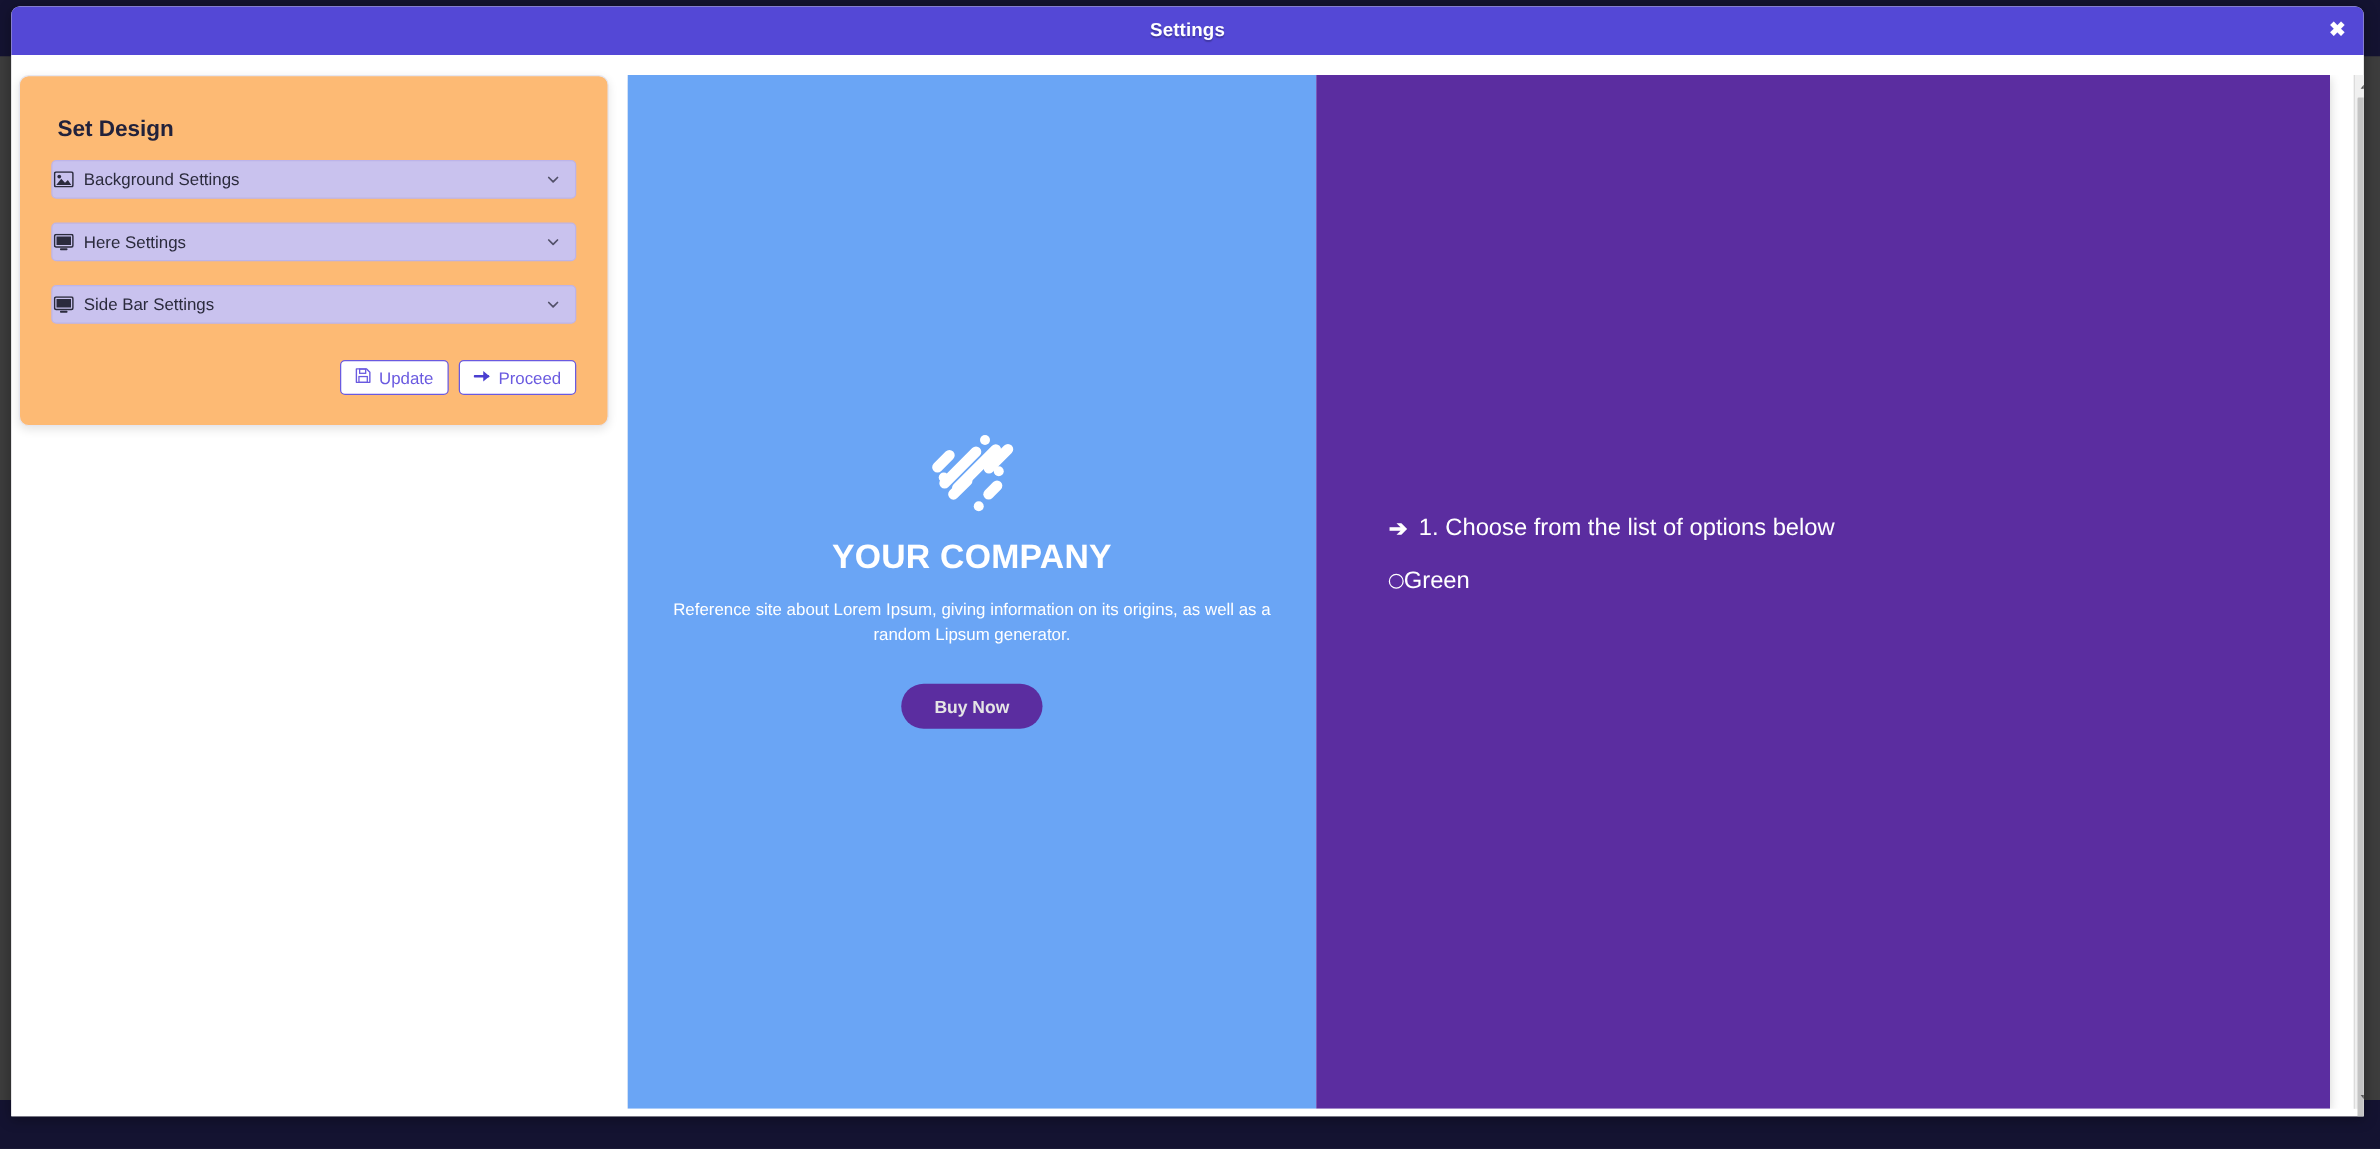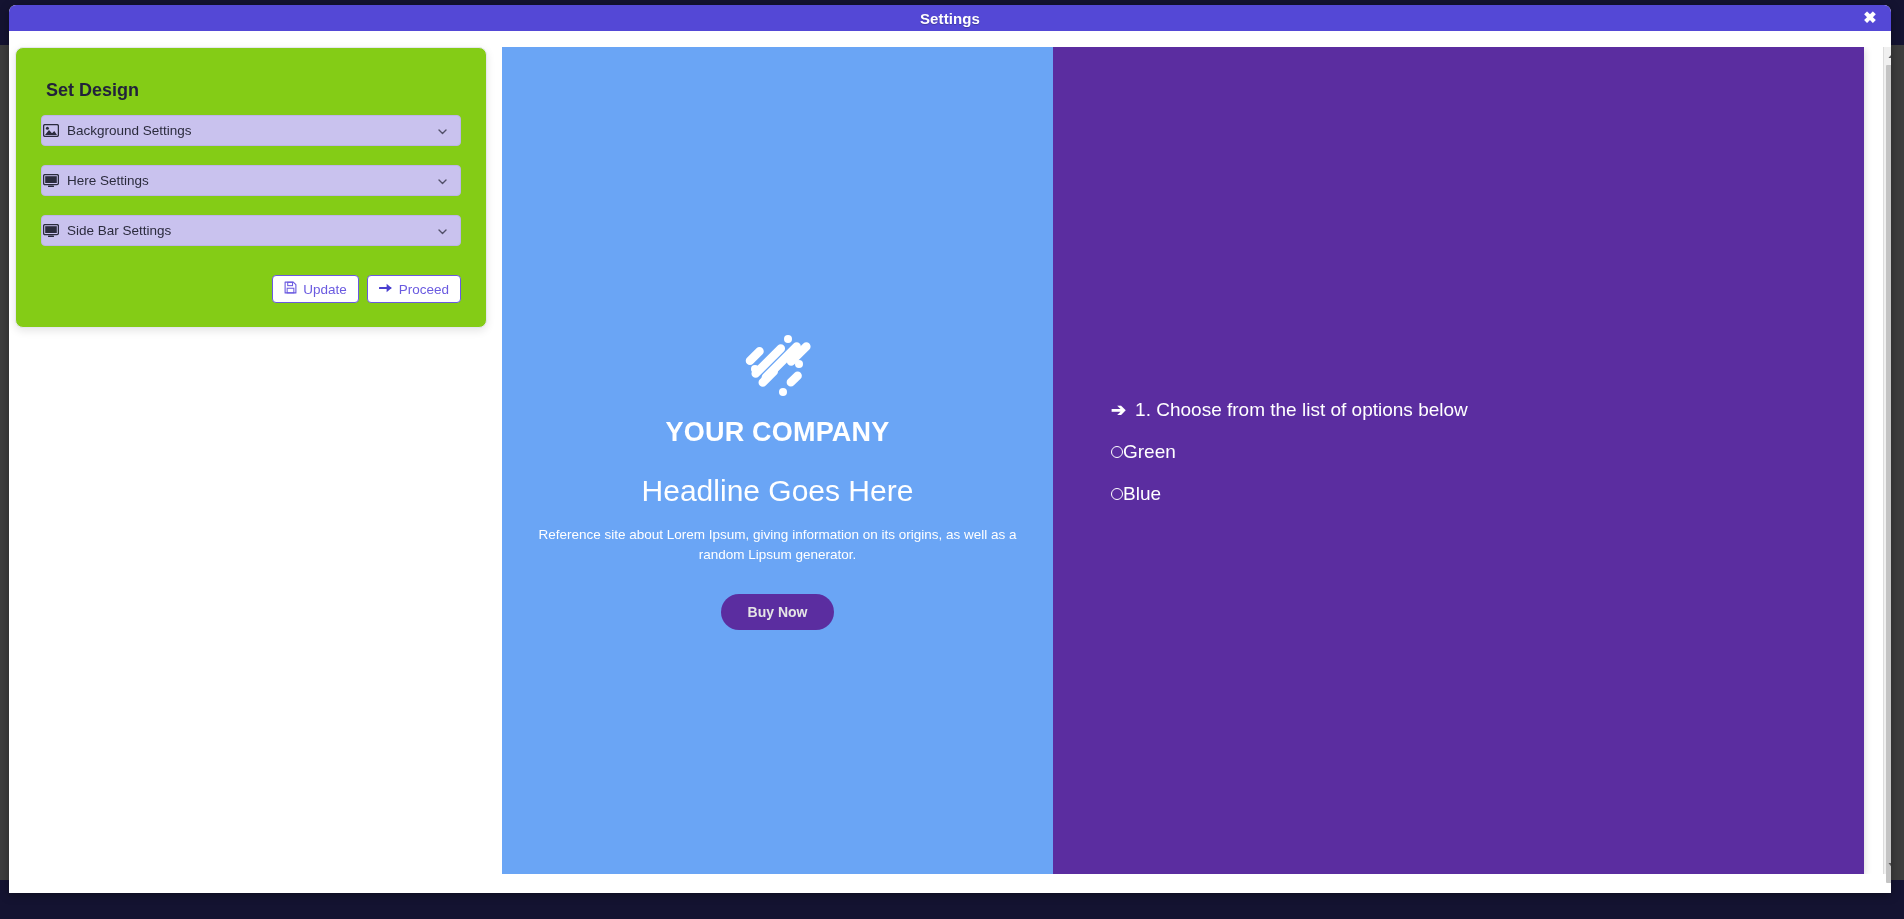--- a/index.html
+++ b/index.html
@@ -41,21 +41,21 @@
     width: 1882px; height: 888px;
     background: #ffffff;
     border-radius: 7px 7px 0 0;
     box-shadow: 0 2px 10px rgba(0,0,0,.35);
     overflow: hidden;
   }
 
   
   #titlebar {
     position: relative;
-    height: 26px;
+    height: 39px;
     background: #5448d6;
     border-radius: 6px 6px 0 0;
     display: flex;
     align-items: center;
     justify-content: center;
   }
   #titlebar-title {
     color: #ffffff;
     font-size: 15px;
     font-weight: bold;
@@ -80,21 +80,21 @@
     position: relative;
     height: 852px;
     background: #ffffff;
   }
 
   
   #settings-card {
     position: absolute;
     left: 6px; top: 16px;
     width: 472px;
-    background: #84cc16;
+    background: #fdba74;
     border: 1px solid #e6e6ef;
     border-radius: 8px;
     box-shadow: 0 3px 8px rgba(0,0,0,.10);
     padding: 22px 25px 24px 25px;
   }
   #card-title {
     font-size: 18px;
     font-weight: bold;
     color: #22223b;
     margin: 10px 0 14px 5px;
@@ -392,40 +392,35 @@
                       <rect x="35" y="5" width="8.5" height="52" rx="4.25" transform="rotate(45 39.25 31)"></rect>
                       <rect x="22" y="34" width="8.5" height="24" rx="4.25" transform="rotate(45 26.25 46)"></rect>
                       <circle cx="57" cy="33" r="4"></circle>
                       <circle cx="41" cy="61" r="4"></circle>
                       <rect x="48" y="39" width="8.5" height="18" rx="4.25" transform="rotate(45 52.25 48)"></rect>
                     </g>
                   </svg>
                 </span>
                 <span id="logo-text">YOUR COMPANY</span>
               </div>
-              <div id="headline">Headline Goes Here</div>
               <div id="subcopy">Reference site about Lorem Ipsum, giving information on its origins, as well as a random Lipsum generator.</div>
               <button id="buy-btn">Buy Now</button>
             </div>
           </div>
 
           <div id="panel-purple">
             <div id="question-block">
               <div id="question-line">
                 <span id="question-arrow">➔</span>
                 <span>1. Choose from the list of options below</span>
               </div>
               <div class="radio-row">
                 <span class="radio-circle"></span>
                 <span class="radio-label">Green</span>
               </div>
-              <div class="radio-row">
-                <span class="radio-circle"></span>
-                <span class="radio-label">Blue</span>
-              </div>
             </div>
           </div>
 
         </div>
       </div>
 
       <div id="scrollbar">
         <div class="sb-arrow" id="sb-up">
           <svg width="9" height="7" viewBox="0 0 9 7">
               <path d="M4.5 1 L8.5 6 L0.5 6 Z" fill="#5a5a5a"></path>

